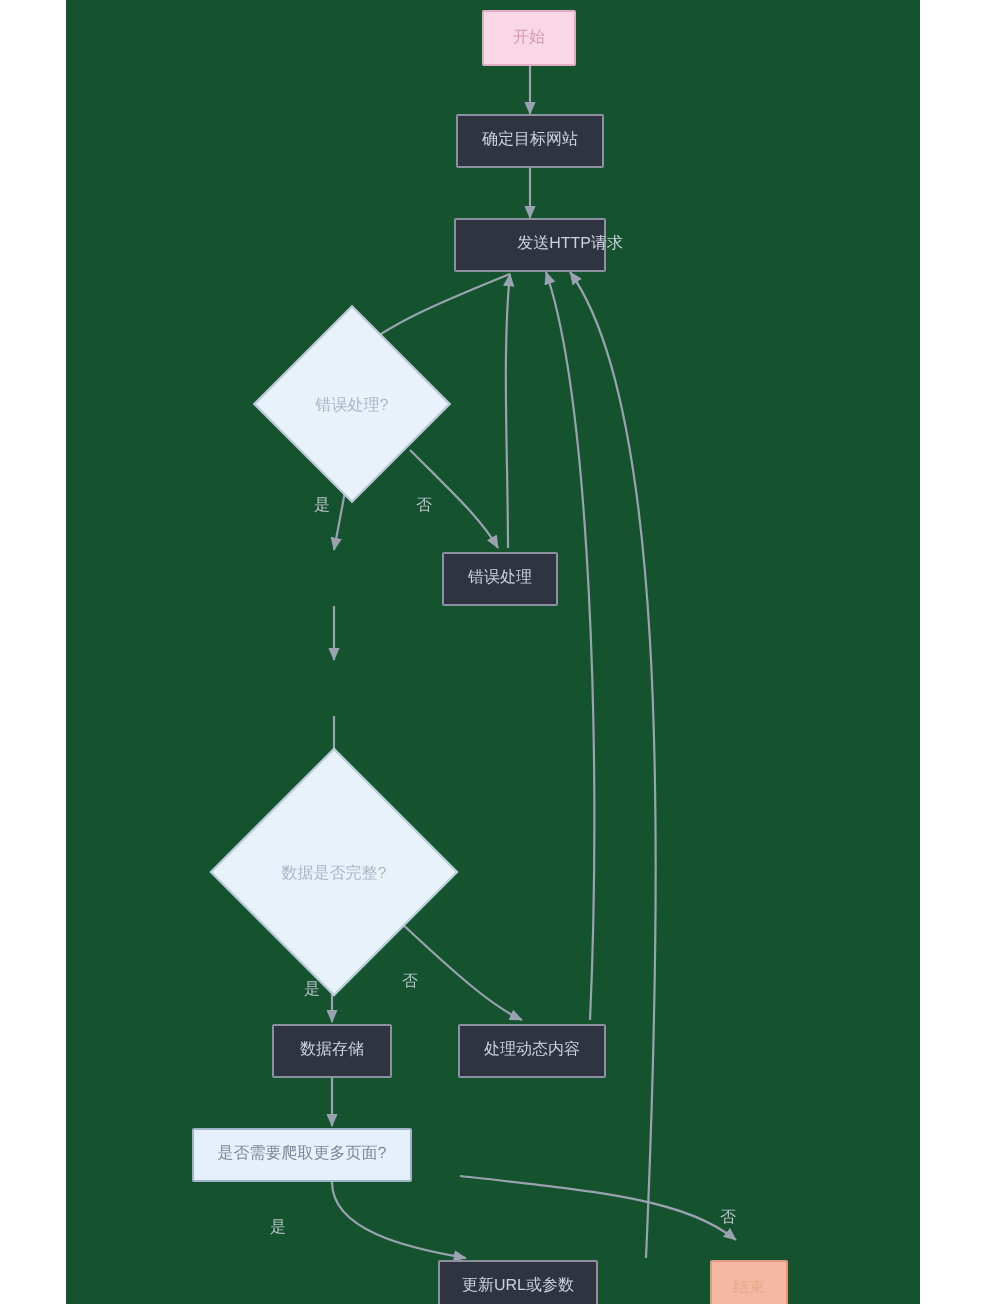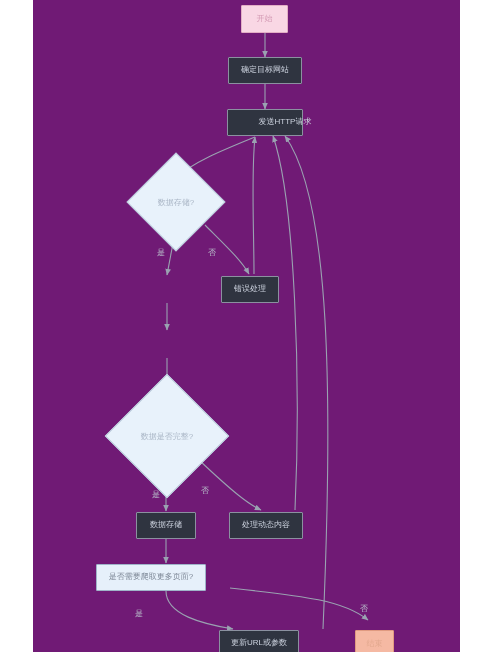--- a/index.html
+++ b/index.html
@@ -19,21 +19,21 @@
     width: 500px;
     height: 652px;
     background: #ffffff;
   }
   #diagram-canvas {
     position: absolute;
     left: 33px;
     top: 0;
     width: 427px;
     height: 652px;
-    background: #701a75;
+    background: #14532d;
     overflow: hidden;
   }
   svg.edges {
     position: absolute;
     left: 0; top: 0;
     width: 427px;
     height: 652px;
     pointer-events: none;
   }
   .node {
@@ -167,21 +167,21 @@
     <div class="node process" style="left:195px; top:57px; width:74px; height:27px;">
       <span>确定目标网站</span>
     </div>
 
     <div class="node process" style="left:194px; top:109px; width:76px; height:27px;padding-left:44px;">
       <span>发送HTTP请求</span>
     </div>
 
     <div class="diamond-wrap" style="left:108px; top:167px; width:70px; height:70px;">
       <div class="diamond-shape"></div>
-      <div class="diamond-label">数据存储?</div>
+      <div class="diamond-label">错误处理?</div>
     </div>
 
 
     <div class="node process" style="left:188px; top:276px; width:58px; height:27px;">
       <span>错误处理</span>
     </div>
 
 
     <div class="diamond-wrap" style="left:90px; top:392px; width:88px; height:88px;">
       <div class="diamond-shape"></div>

